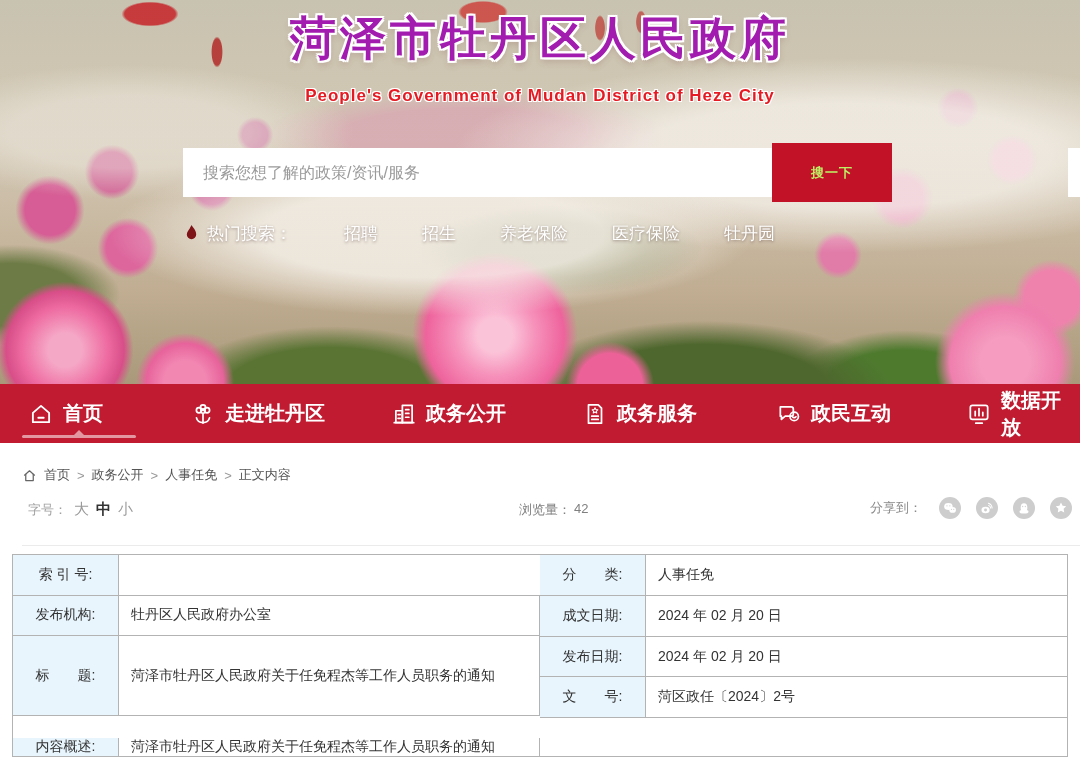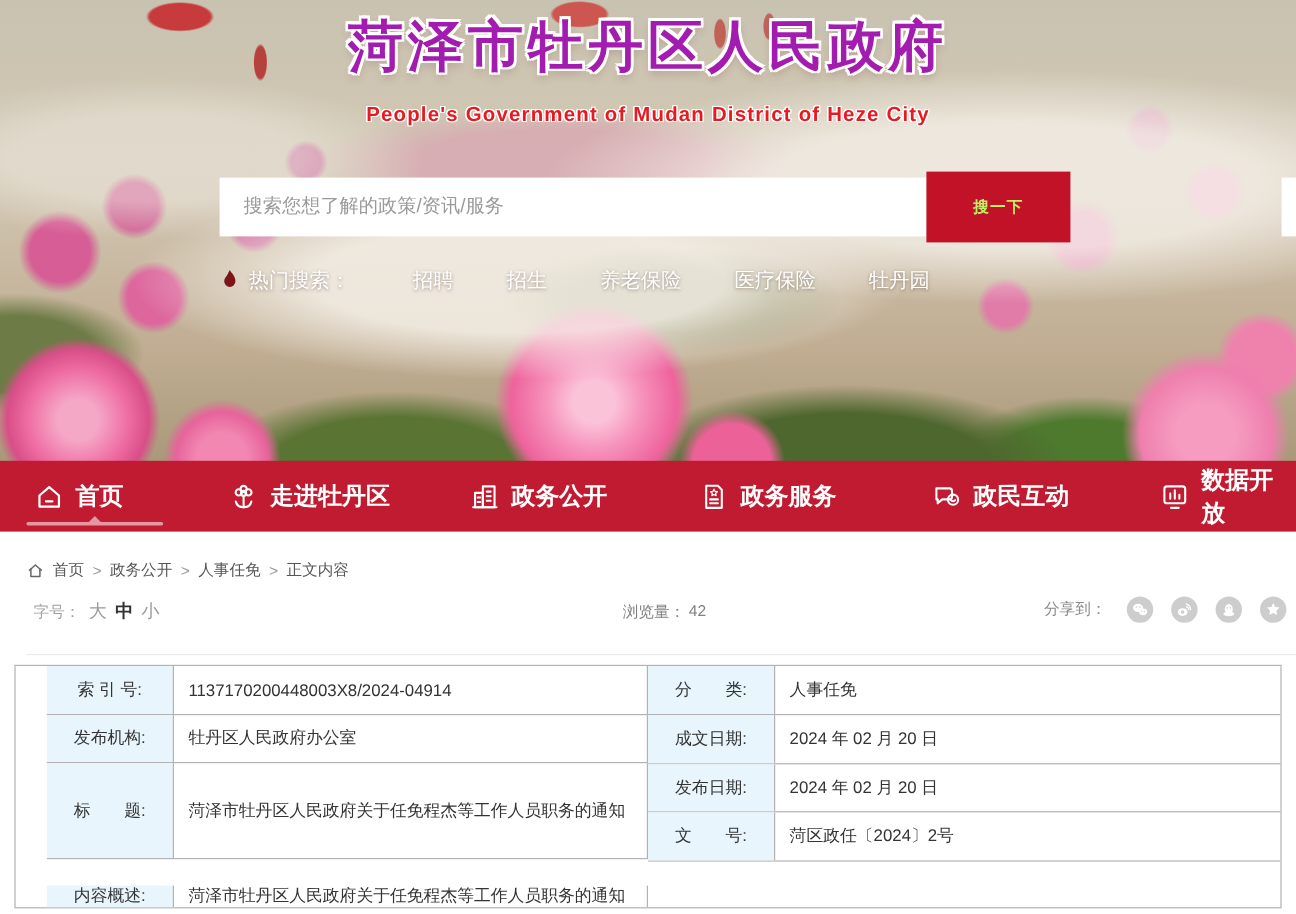--- a/index.html
+++ b/index.html
@@ -111,21 +111,21 @@
     display:flex; align-items:center; justify-content:center;
   }
   .divider { position:absolute; left:22px; top:545px; width:1058px; height:1px; background:#ebebeb; }
 
   
   .info-table {
     position:absolute; left:12px; top:554px; width:1056px; height:203px;
     display:flex; border:1px solid #b3b3b3; background:#fff;
   }
   .tbl-half { display:flex; flex-direction:column; }
-  .tbl-half.left { width:527px;padding-left:26px; }
+  .tbl-half.left { width:527px; }
   .tbl-half.right { width:527px; }
   .tbl-row { display:flex; border-bottom:1px solid #b3b3b3; }
   .tbl-row.last { border-bottom:none;align-items:flex-end; }
   .cell-label {
     width:106px; background:#e8f5fc; border-right:1px solid #b3b3b3; flex-shrink:0;
     display:flex; align-items:center; justify-content:center; font-size:14px; color:#333;
     white-space:pre;
   }
   .cell-value {
     flex:1; display:flex; align-items:center; padding:0 6px 0 12px;
@@ -292,21 +292,20 @@
       </span>
     </div>
   </div>
 
   <div class="divider"></div>
 
   <div class="info-table">
     <div class="tbl-half left">
       <div class="tbl-row h41">
         <div class="cell-label">索 引 号:</div>
-        <div class="cell-value">1137170200448003X8/2024-04914</div>
       </div>
       <div class="tbl-row h41">
         <div class="cell-label">发布机构:</div>
         <div class="cell-value">牡丹区人民政府办公室</div>
       </div>
       <div class="tbl-row h81">
         <div class="cell-label">标　　题:</div>
         <div class="cell-value">菏泽市牡丹区人民政府关于任免程杰等工作人员职务的通知</div>
       </div>
       <div class="tbl-row h40 last">

